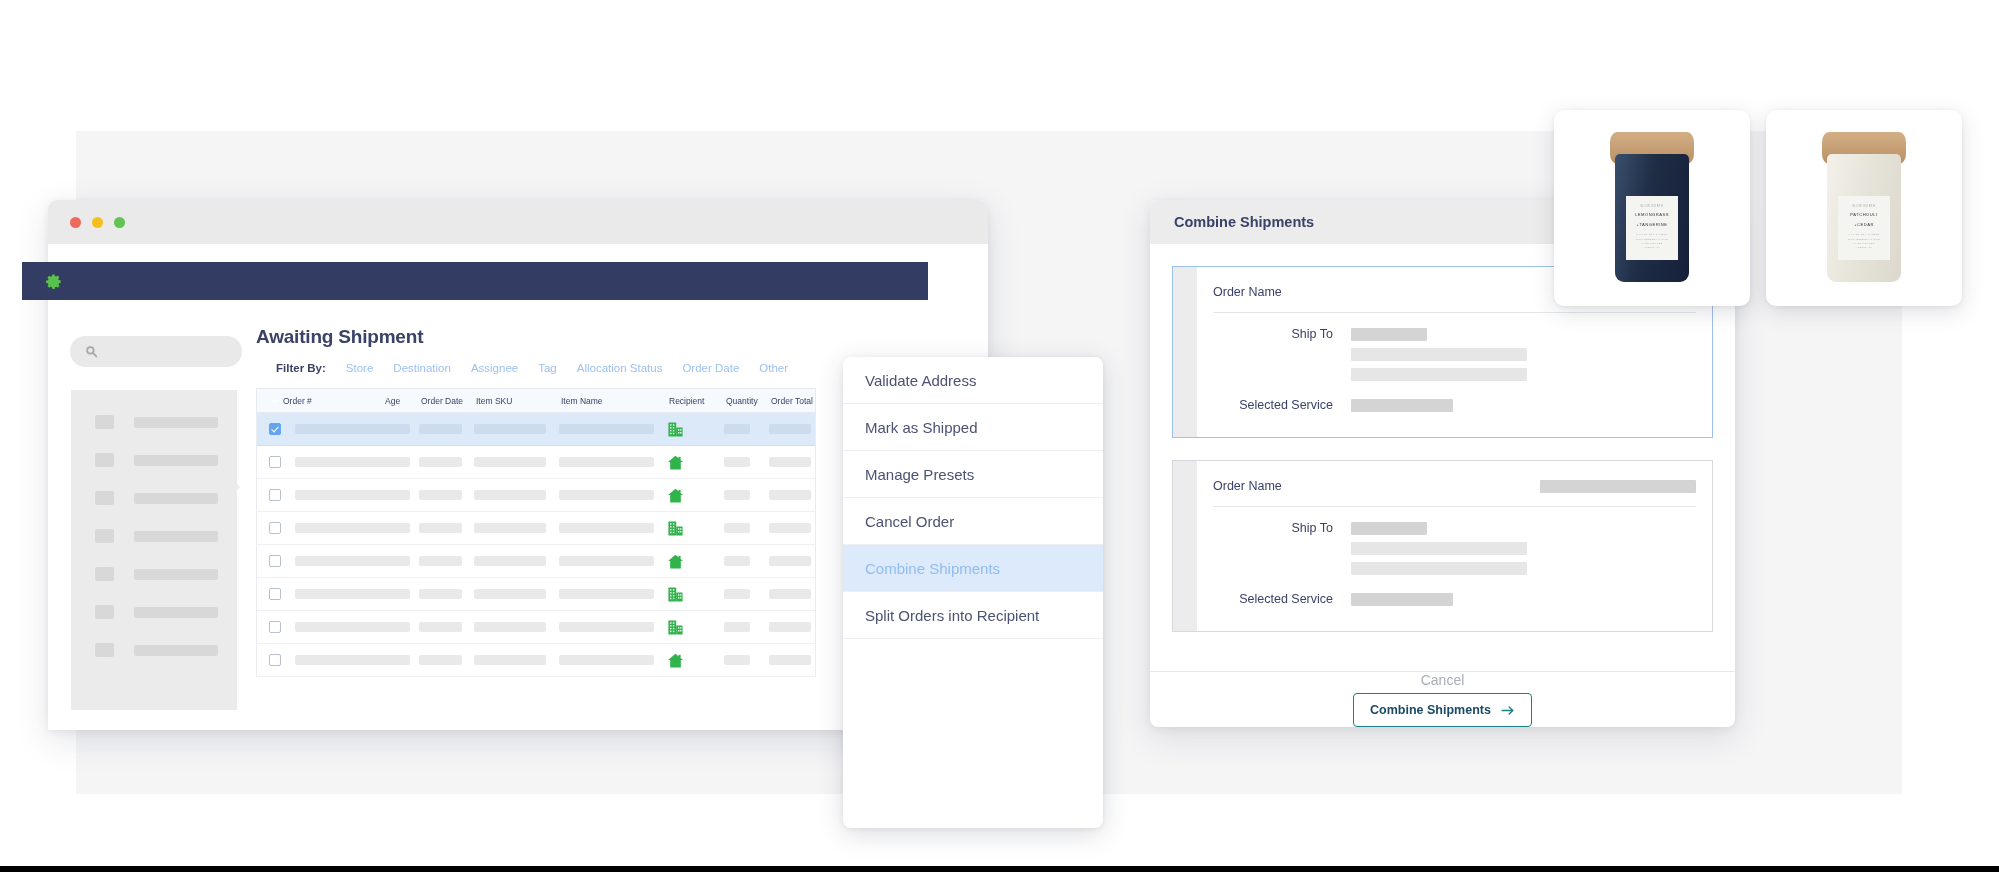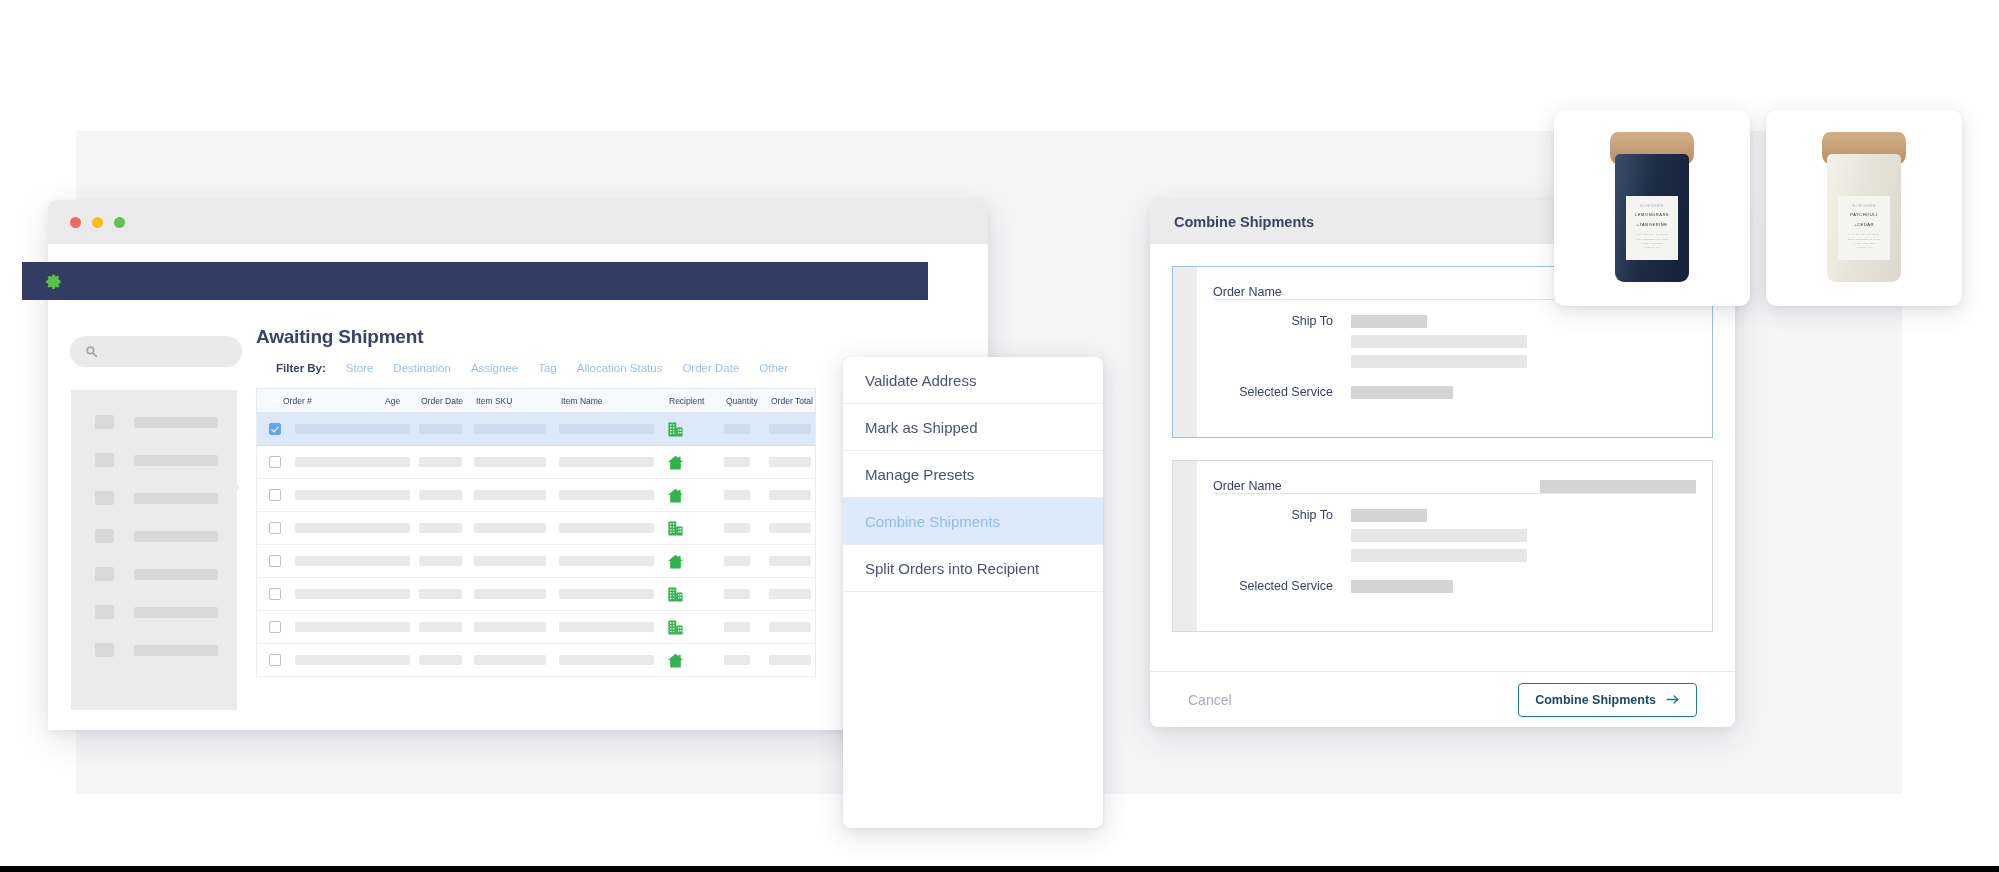--- a/index.html
+++ b/index.html
@@ -150,35 +150,36 @@
   .ocard {
     position: relative; height: 172px; background: #fff;
     border: 1px solid #d6d9de; display: flex;
   }
   .ocard.focused { border: 1px solid #9dc0ec; }
   .ocard + .ocard { margin-top: 22px; }
   .ocard-strip { width: 24px; background: #ececec; flex: none; }
   .ocard-main { flex: 1; position: relative; padding: 18px 16px 0 16px; }
   .oname-row {
     display: flex; align-items: center; justify-content: space-between;
-    border-bottom: 1px solid #e4e6ea;
+    padding-bottom: 13px; border-bottom: 1px solid #e4e6ea;
   }
   .oname-lbl { font-size: 12.5px; color: #3a4266; }
   .oname-bar { height: 13px; background: #d4d4d4; border-radius: 1px; }
   .frow { display: flex; align-items: center; margin-top: 14px; }
   .frow-lbl { width: 120px; text-align: right; font-size: 12.5px; color: #3a4266; flex: none; }
   .fbar { height: 13px; background: #d4d4d4; border-radius: 1px; margin-left: 18px; }
   .fbar.light { background: #e6e6e6; }
   .subrow { margin-top: 7px; margin-left: 138px; }
 
   .panel-foot {
     position: absolute; left: 0; bottom: 0; width: 100%; height: 56px;
     border-top: 1px solid #e6e8ec;
     display: flex; align-items: center; justify-content: space-between;
-    padding: 0 38px;
+    padding: 0 23px;
+    flex-direction: column;
   }
   .cancel-btn { font-size: 14px; color: #a9adb8; background: none; border: none; cursor: pointer; font-family: inherit; }
   .combine-btn {
     display: flex; align-items: center; gap: 10px;
     border: 1.5px solid #1a7f86; border-radius: 4px;
     padding: 9px 16px; background: #fff; cursor: pointer;
     font-size: 12.5px; font-weight: bold; color: #1a4a66; font-family: inherit;
   }
   .arr { width: 14px; height: 11px; display: block; }
 
@@ -488,20 +489,21 @@
           <span class="cell" style="width:26px;margin-left:0px;margin-right:19px"></span>
           <span class="cell" style="width:42px;margin-left:0px;margin-right:8px"></span>
         </div>
       </div>
   </div>
 
   <div class="dropdown" id="dropdown">
       <div class="menu-item">Validate Address</div>
       <div class="menu-item">Mark as Shipped</div>
       <div class="menu-item">Manage Presets</div>
+      <div class="menu-item">Cancel Order</div>
       <div class="menu-item active">Combine Shipments</div>
       <div class="menu-item">Split Orders into Recipient</div>
     </div>
 
   <div class="panel">
     <div class="panel-head">Combine Shipments</div>
     <div class="panel-body">
 
       <div class="ocard focused">
         <div class="ocard-strip"></div>

